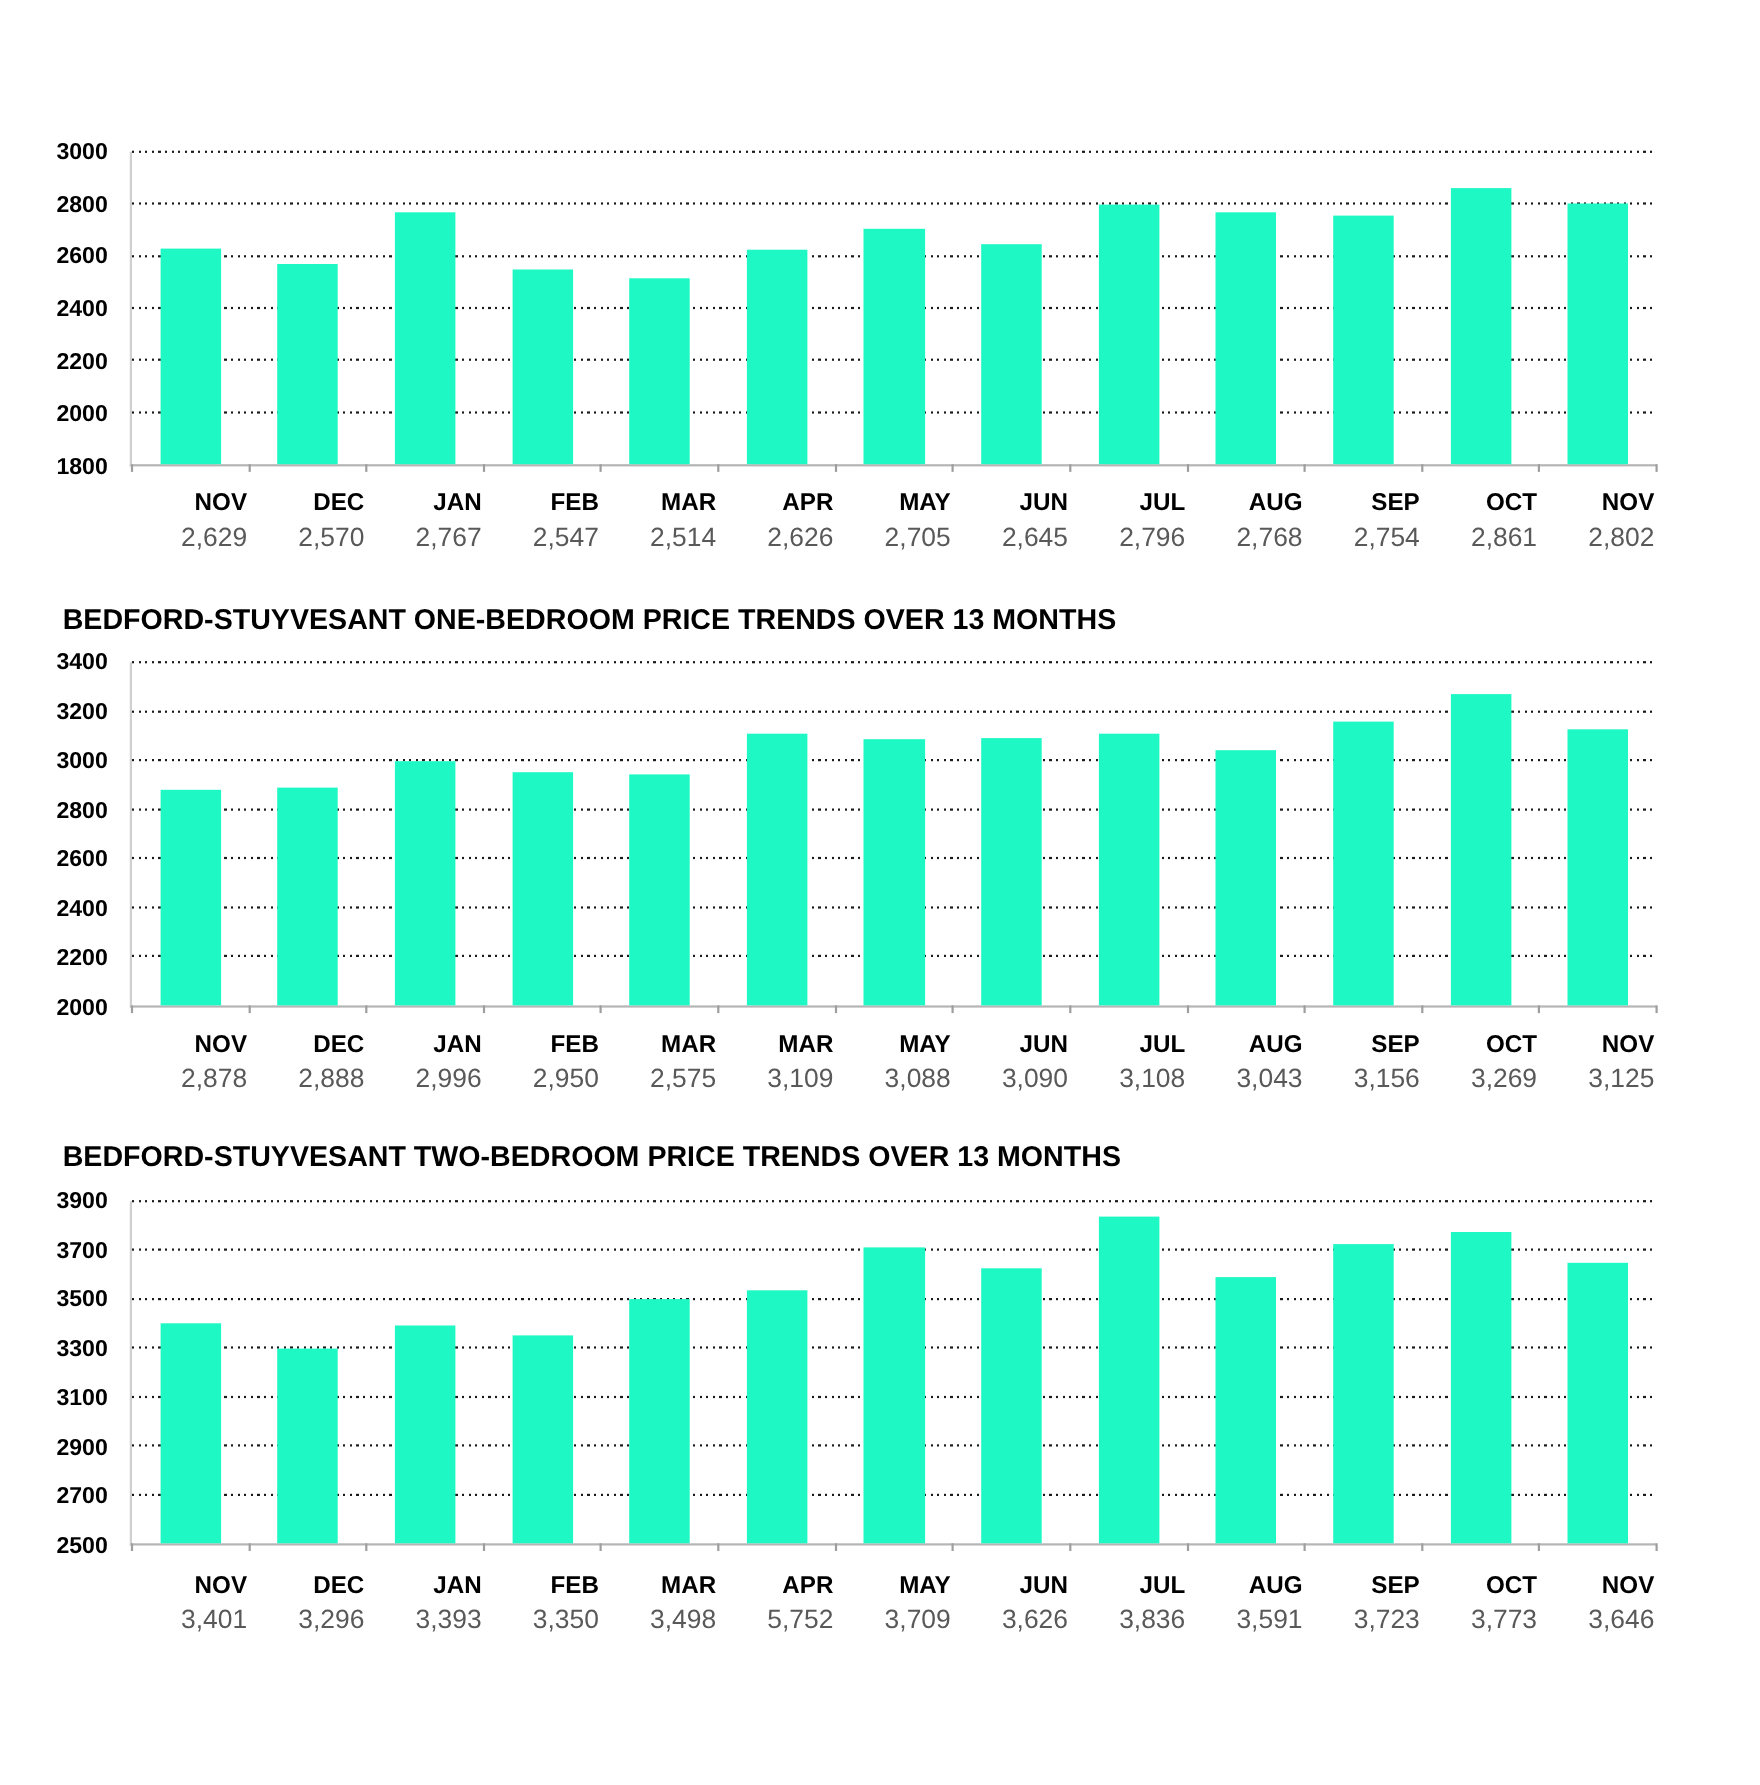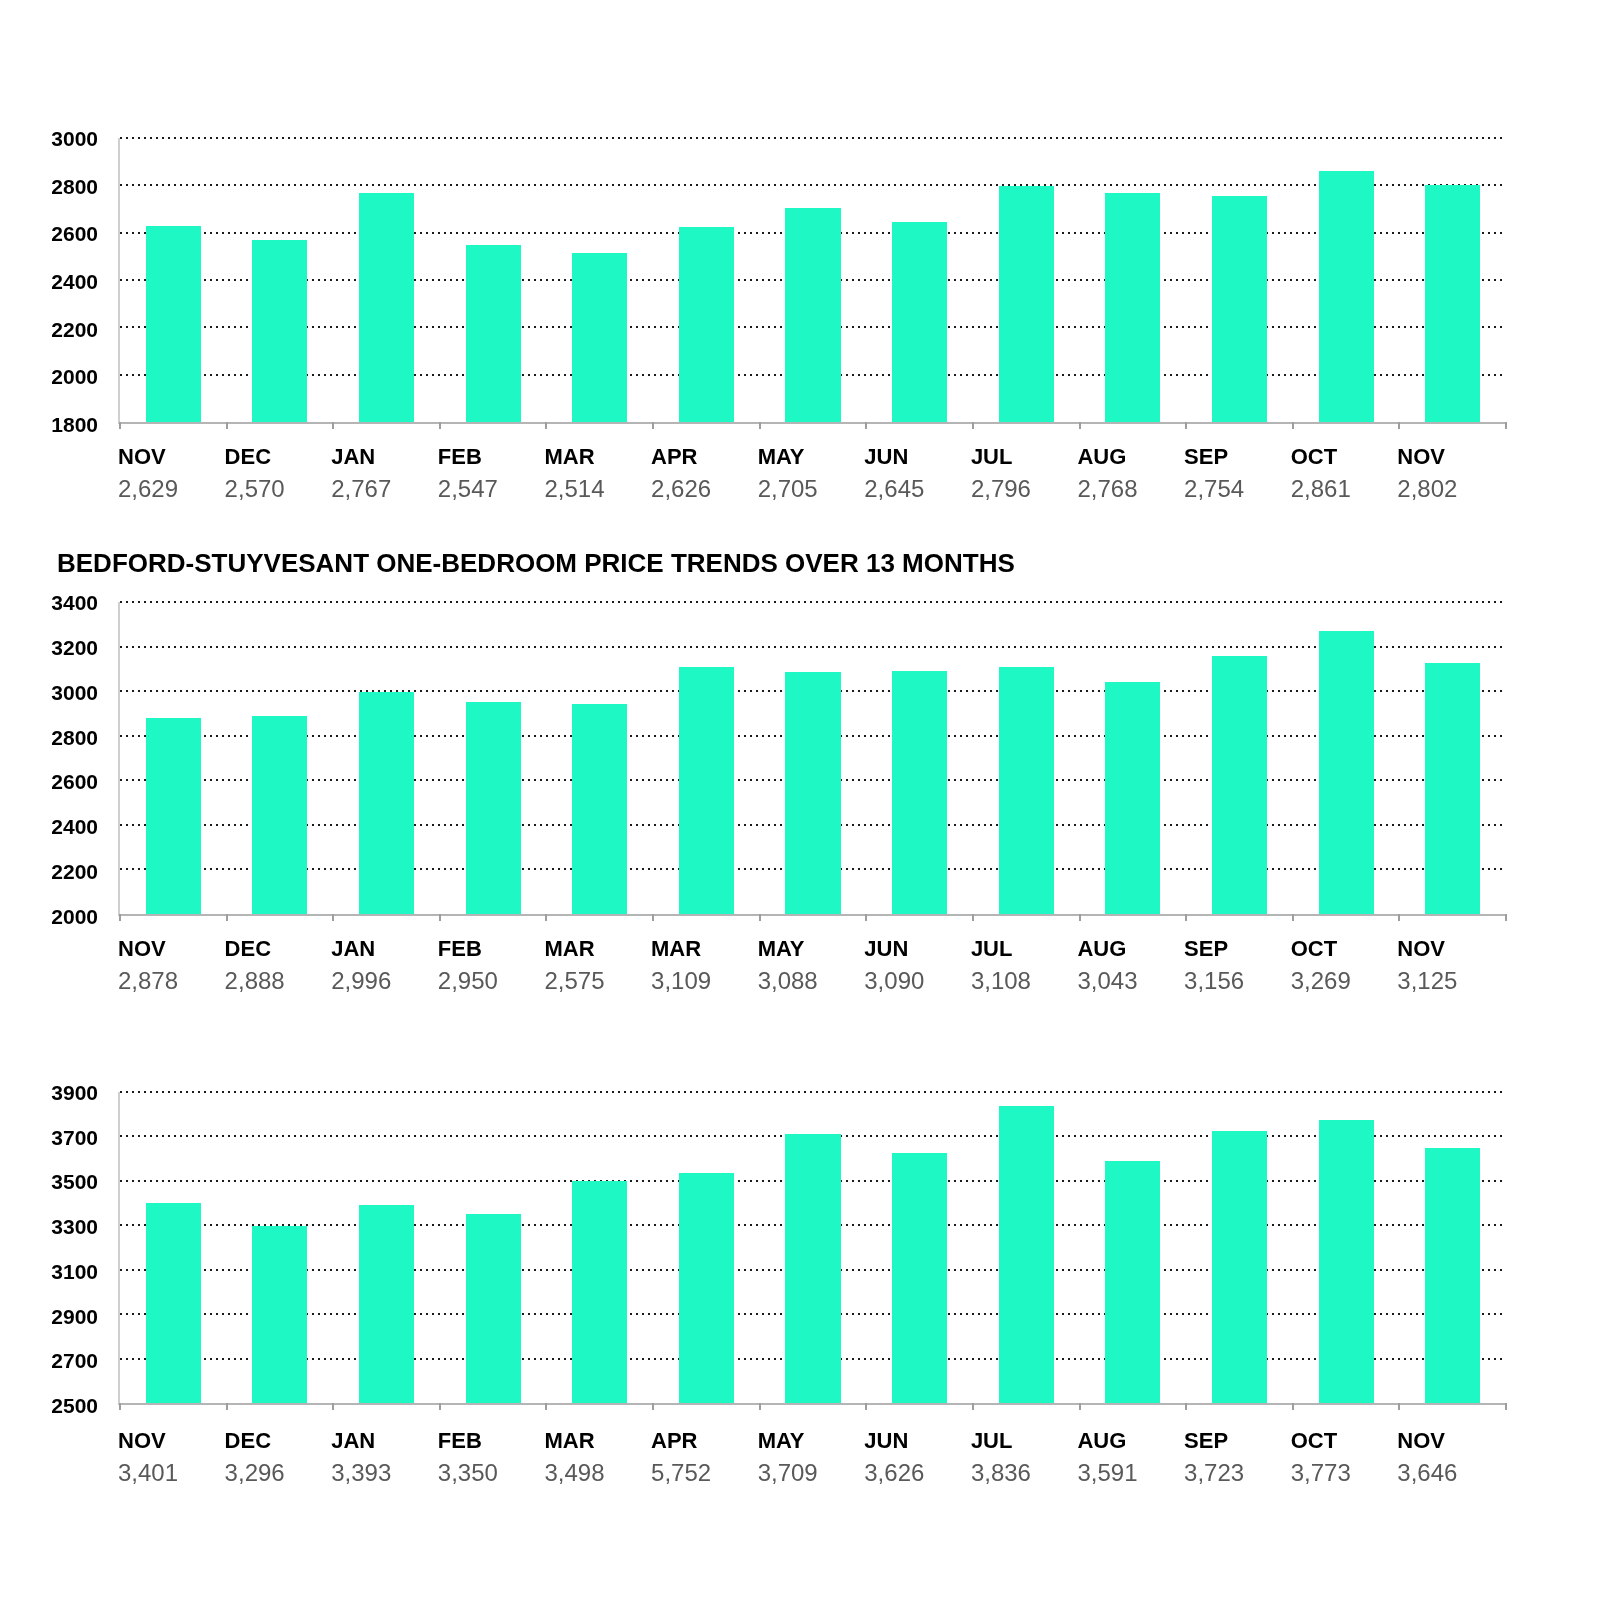--- a/index.html
+++ b/index.html
@@ -9,21 +9,21 @@
   .chart-title{position:absolute;left:57px;top:0;font-weight:bold;font-size:26px;line-height:26px;color:var(--title);white-space:nowrap;}
   .plot-row{position:absolute;left:0;width:1600px;}
   .yaxis{position:absolute;left:0;top:0;bottom:0;width:98px;}
   .ytick{position:absolute;right:0;transform:translateY(50%);font-weight:bold;font-size:21px;line-height:21px;color:#000;}
   .plot{position:absolute;left:118px;top:0;bottom:0;width:1386px;border-left:2px solid #cfcfcf;border-bottom:2px solid var(--axis);}
   .gridline{position:absolute;left:0;right:0;height:2px;margin-bottom:-1px;
             background-image:repeating-linear-gradient(to right,var(--grid) 0 2px,transparent 2px 6px);}
   .bar{position:absolute;bottom:0;background:var(--bar);}
   .xtick{position:absolute;top:100%;width:2px;height:7px;background:var(--tick);}
   .xrow{position:absolute;left:118px;width:1386px;display:flex;}
-  .xcell{flex:1;text-align:left;}
+  .xcell{flex:1;text-align:right;}
   .month{font-weight:bold;font-size:22px;line-height:22px;color:var(--month);}
   .val{font-size:24px;line-height:21px;color:var(--value);margin-top:10px;}
 </style>
 </head>
 <body style="--bar: #1ef8c4; --grid: #1a1a1a; --value: #595959; --month: #000000; --axis: #b5b5b5; --tick: #9e9e9e; --title: #000000;">
 
 <div class="chart" id="chart0" style="top:80px;height:450px;">
   <div class="plot-row" style="top:58px;height:286px;">
     <div class="yaxis">
         <div class="ytick" style="bottom: 0%;">1800</div>
@@ -226,20 +226,21 @@
         <div class="val">3,269</div>
       </div>
       <div class="xcell">
         <div class="month">NOV</div>
         <div class="val">3,125</div>
       </div>
     </div>
 </div>
 
 <div class="chart" id="chart2" style="top:1038px;height:470px;">
+  <div class="chart-title">BEDFORD-STUYVESANT TWO-BEDROOM PRICE TRENDS OVER 13 MONTHS</div>
   <div class="plot-row" style="top:54px;height:313px;">
     <div class="yaxis">
         <div class="ytick" style="bottom: 0%;">2500</div>
         <div class="ytick" style="bottom: 14.2857%;">2700</div>
         <div class="ytick" style="bottom: 28.5714%;">2900</div>
         <div class="ytick" style="bottom: 42.8571%; margin-left: 14px;">3100</div>
         <div class="ytick" style="bottom: 57.1429%;">3300</div>
         <div class="ytick" style="bottom: 71.4286%;">3500</div>
         <div class="ytick" style="bottom: 85.7143%;">3700</div>
         <div class="ytick" style="bottom: 100%;">3900</div>

